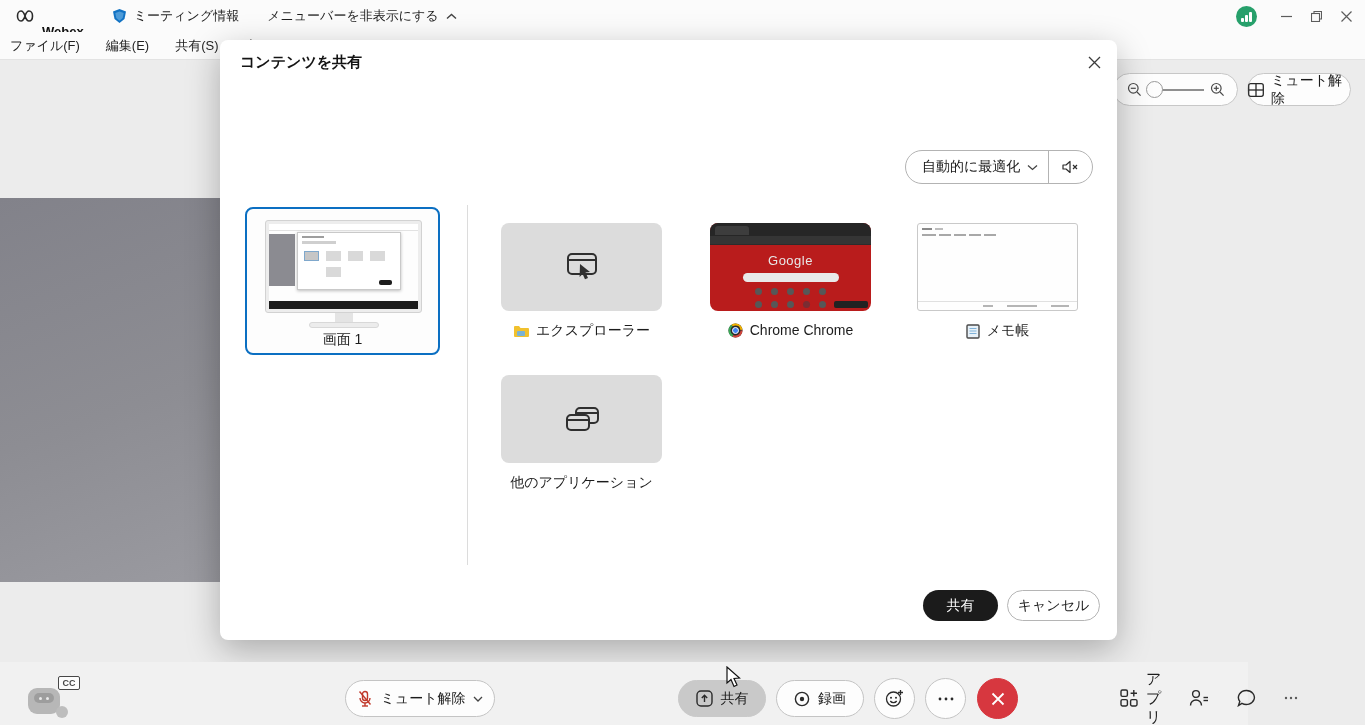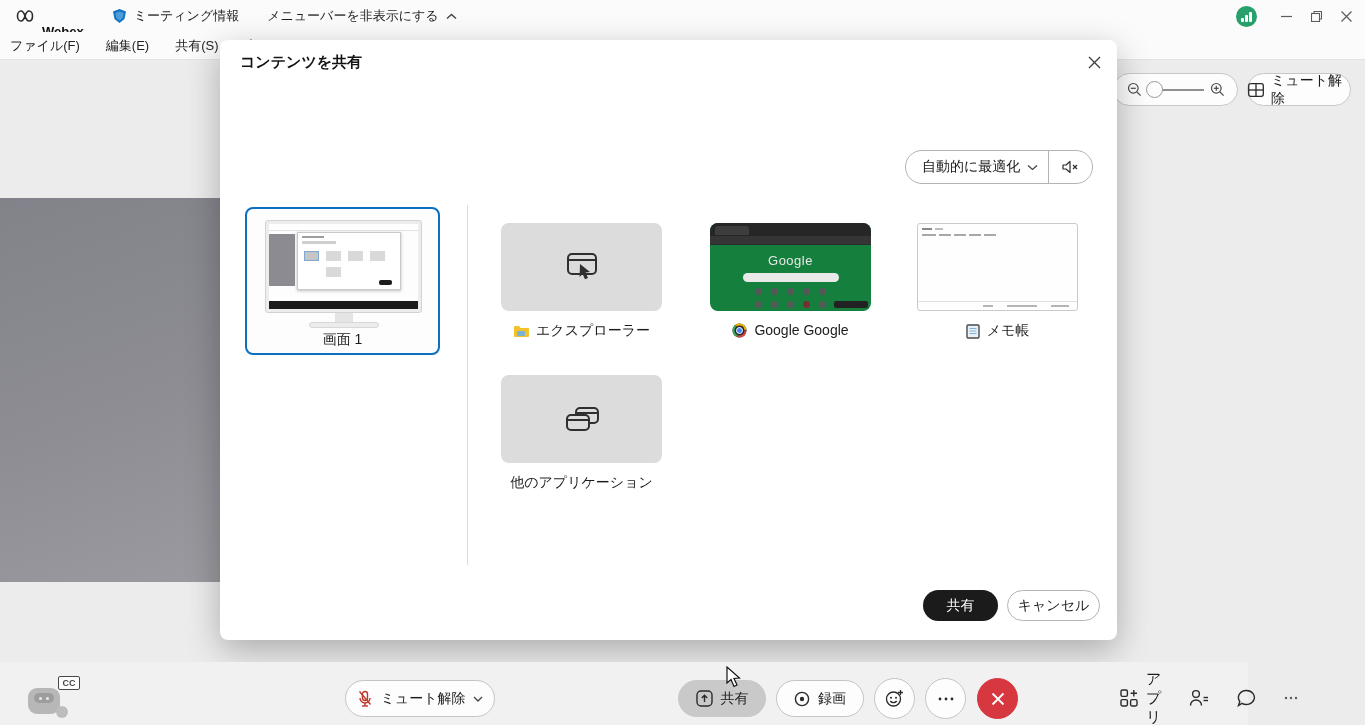--- a/index.html
+++ b/index.html
@@ -59,21 +59,21 @@
   #screen-label { left:0; top:122px; width:100%; text-align:center; font-size:14px; color:#1c1c1c; }
 
   #grid-divider { left:247px; top:165px; width:1px; height:360px; background:#dcdcdc; }
 
   .thumb-item { position:absolute; width:161px; }
   .thumb-box { width:161px; height:88px; border-radius:8px; position:relative; overflow:hidden; }
   .thumb-grey { background:#dcdcdc; display:flex; align-items:center; justify-content:center; }
   .thumb-label { margin-top:11px; display:flex; align-items:center; justify-content:center; gap:7px; font-size:14px; color:#1c1c1c; }
 
   
-  #chrome-prev { background:#15803d; }
+  #chrome-prev { background:#b91c1c; }
   #chrome-top { height:13px; background:#262626; }
   #chrome-tab { position:absolute; left:5px; top:3px; width:34px; height:9px; background:#3d3d3d; border-radius:3px 3px 0 0; }
   #chrome-addr { height:9px; background:#353535; border-bottom:1px solid #2c2c2c; }
   #chrome-logo { text-align:center; margin-top:8px; font-size:13px; color:#e8e8e8; letter-spacing:.5px; }
   #chrome-search { margin:5px auto 0; width:96px; height:9px; background:#e9e9e9; border-radius:5px; }
   .chrome-dots { display:flex; justify-content:center; gap:9px; margin-top:6px; }
   .chrome-dots i { width:7px; height:7px; border-radius:50%; background:#575757; }
   .chrome-dots i.r { background:#7a2d33; }
   #chrome-corner { position:absolute; right:3px; bottom:3px; width:34px; height:7px; background:#222; border-radius:2px; }
 
@@ -298,21 +298,21 @@
     <div class="thumb-label">
       <span>
         <svg width="15" height="15" viewBox="0 0 15 15">
             <circle cx="7.5" cy="7.5" r="7" fill="#2a2a2a"></circle>
             <circle cx="7.5" cy="7.5" r="6" fill="none" stroke="#d4453c" stroke-width="2" stroke-dasharray="12 26"></circle>
             <circle cx="7.5" cy="7.5" r="6" fill="none" stroke="#3aa757" stroke-width="2" stroke-dasharray="0 12 12 14"></circle>
             <circle cx="7.5" cy="7.5" r="6" fill="none" stroke="#f4b400" stroke-width="2" stroke-dasharray="0 24 12 2"></circle>
             <circle cx="7.5" cy="7.5" r="3" fill="#4285f4" stroke="#fff" stroke-width="1"></circle>
           </svg>
       </span>
-      <span>Google Google</span>
+      <span>Chrome Chrome</span>
     </div>
   </div>
 
   <div class="thumb-item" style="left:697px; top:183px;">
     <div class="thumb-box" id="notepad-prev">
       <span class="np-line" style="left:4px;top:4px;width:10px;"></span>
       <span class="np-line" style="left:17px;top:4px;width:8px;background:#bdbdbd;"></span>
       <span class="np-line" style="left:4px;top:10px;width:14px;background:#a8a8a8;"></span>
       <span class="np-line" style="left:21px;top:10px;width:12px;background:#a8a8a8;"></span>
       <span class="np-line" style="left:36px;top:10px;width:12px;background:#a8a8a8;"></span>

